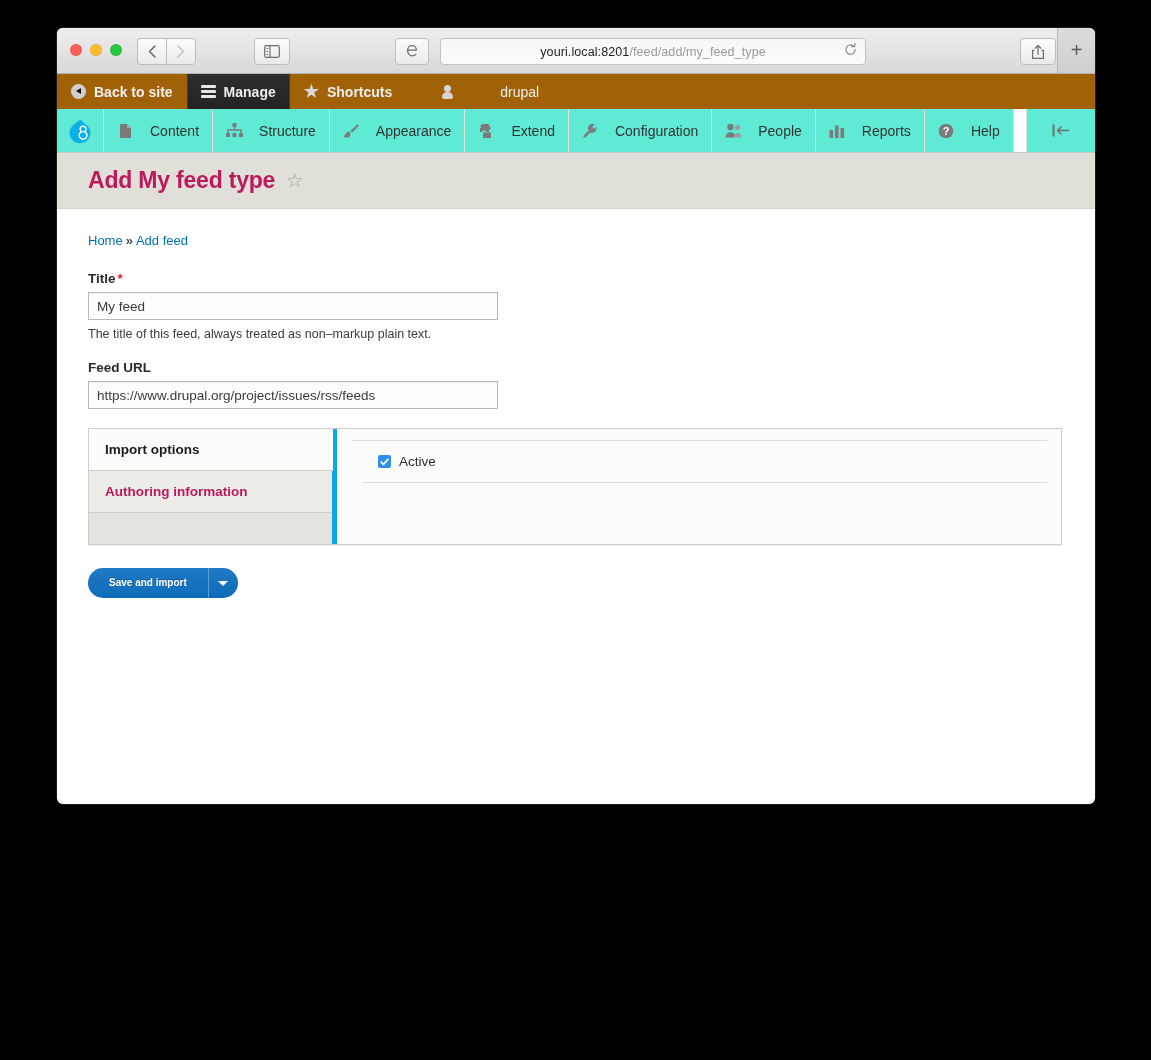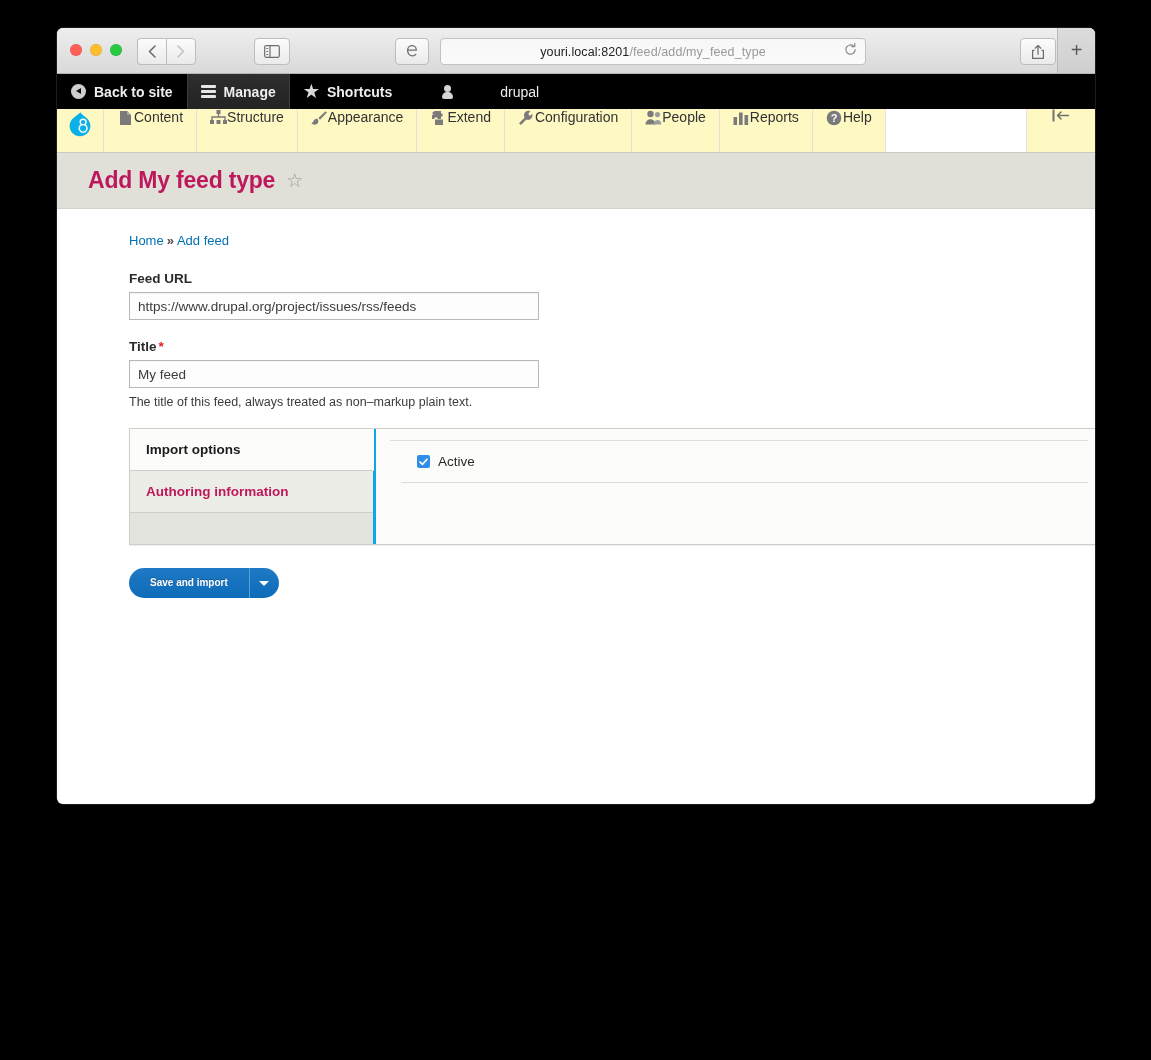--- a/index.html
+++ b/index.html
@@ -87,21 +87,21 @@
     width: 37px; height: 45px;
     background: linear-gradient(to bottom,#dcdcdc,#cfcfcf);
     border-left: 1px solid #b9b9b9;
     display: flex; align-items: center; justify-content: center;
     color: #5a5a5a; font-size: 20px; font-weight: 300;
   }
 
   
   .adminbar {
     height: 35px;
-    background: #000000;
+    background: #a16207;
     display: flex; align-items: stretch;
     color: #fff;
   }
   .adminbar .tab {
     display: flex; align-items: center; gap: 8px;
     padding: 0 14px;
     font-size: 14px; font-weight: bold;
     color: #eee;
   }
   .adminbar .tab.active {
@@ -136,25 +136,25 @@
   }
 
   
   .menubar {
     height: 43px;
     background: #fbfbfa;
     border-bottom: 1px solid #c9c9c4;
     display: flex; align-items: stretch;
   }
   .menubar .mitem {
-    display: flex; align-items: flex-start; gap: 0;
+    display: flex; align-items: center; gap: 16px;
     padding: 0 13px;
     font-size: 14px; color: #333;
     border-right: 1px solid #e0e0dc;
-    background: #fef9c3;
+    background: #5eead4;
   }
   .menubar .logo {
     width: 46px; justify-content: center; padding: 0;
   }
   .menubar .spacer { flex: 1; border-right: 1px solid #e0e0dc; background: #fff;}
   .menubar .collapse {
     width: 42px; justify-content: center; border-right: none;
     color: #6f6f6f; font-size: 14px;
   }
   .mi-ico { width: 17px; height: 17px; display:flex; align-items:center; justify-content:center; color:#6c6c6c; }
@@ -169,21 +169,21 @@
   }
   .pagetitle {
     font-size: 23px; font-weight: bold; color: #be185d;
     letter-spacing: -.2px;
   }
   .star-outline {
     margin-left: 11px; font-size: 19px; color: #9a9a93; line-height: 1;
   }
 
   
-  .content { padding: 24px 31px 0 31px; background: #fff; margin-left: 41px; }
+  .content { padding: 24px 31px 0 31px; background: #fff; }
   .breadcrumb { font-size: 13px; color: #333; margin-bottom: 23px; }
   .breadcrumb a { color: #0071b3; text-decoration: none; }
   .breadcrumb .sep { color: #4a4a4a; margin: 0 3px; font-weight: bold; }
 
   .flabel { font-size: 13.5px; font-weight: bold; color: #2b2b2b; margin-bottom: 6px; }
   .req { color: #e31d1d; font-weight: bold; margin-left: 2px; }
   .ftext {
     width: 392px; height: 26px;
     border: 1px solid #b8b8b8;
     background: #fdfdfd;
@@ -201,21 +201,21 @@
   .vtabs {
     display: flex;
     width: 972px;
     border: 1px solid #cfcfc9;
     background: #fcfcfa;
     margin-top: 6px;
     box-shadow: 0 1px 1px rgba(0,0,0,.06);
   }
   .vtabs-menu {
     width: 243px;
-    border-right: 3px solid #0ea5e9;
+    border-right: 5px solid #0ea5e9;
     background: #f1f1ec;
     flex: 0 0 auto;
   }
   .vtab {
     padding: 13px 16px;
     font-size: 13.5px; font-weight: bold;
     border-bottom: 1px solid #cfcfc9;
   }
   .vtab.selected { background: #fcfcfa; color: #1b1b1b; border-right: 1px solid #fcfcfa; margin-right:-1px; }
   .vtab.unselected { background: #ededE8; color: #be185d; }
@@ -471,30 +471,30 @@
 
     <div class="content">
 
       <div class="breadcrumb">
         <a href="#">Home</a><span class="sep">»</span><a href="#">Add feed</a>
       </div>
 
       <form>
 
         <div class="fgroup">
-          <div class="flabel">Feed URL</div>
-          <input class="ftext" type="text" value="https://www.drupal.org/project/issues/rss/feeds" style="">
-        </div>
-
-        <div class="fgroup">
           <div class="flabel">
             <span>Title</span><span class="req">*</span>
           </div>
           <input class="ftext" type="text" value="My feed" style="">
           <div class="fdesc">The title of this feed, always treated as non–markup plain text.</div>
+        </div>
+
+        <div class="fgroup">
+          <div class="flabel">Feed URL</div>
+          <input class="ftext" type="text" value="https://www.drupal.org/project/issues/rss/feeds" style="">
         </div>
 
         <div class="vtabs">
           <div class="vtabs-menu">
             <div class="vtab selected">
               <span>Import options</span>
             </div>
             <div class="vtab unselected">
               <span>Authoring information</span>
             </div>

